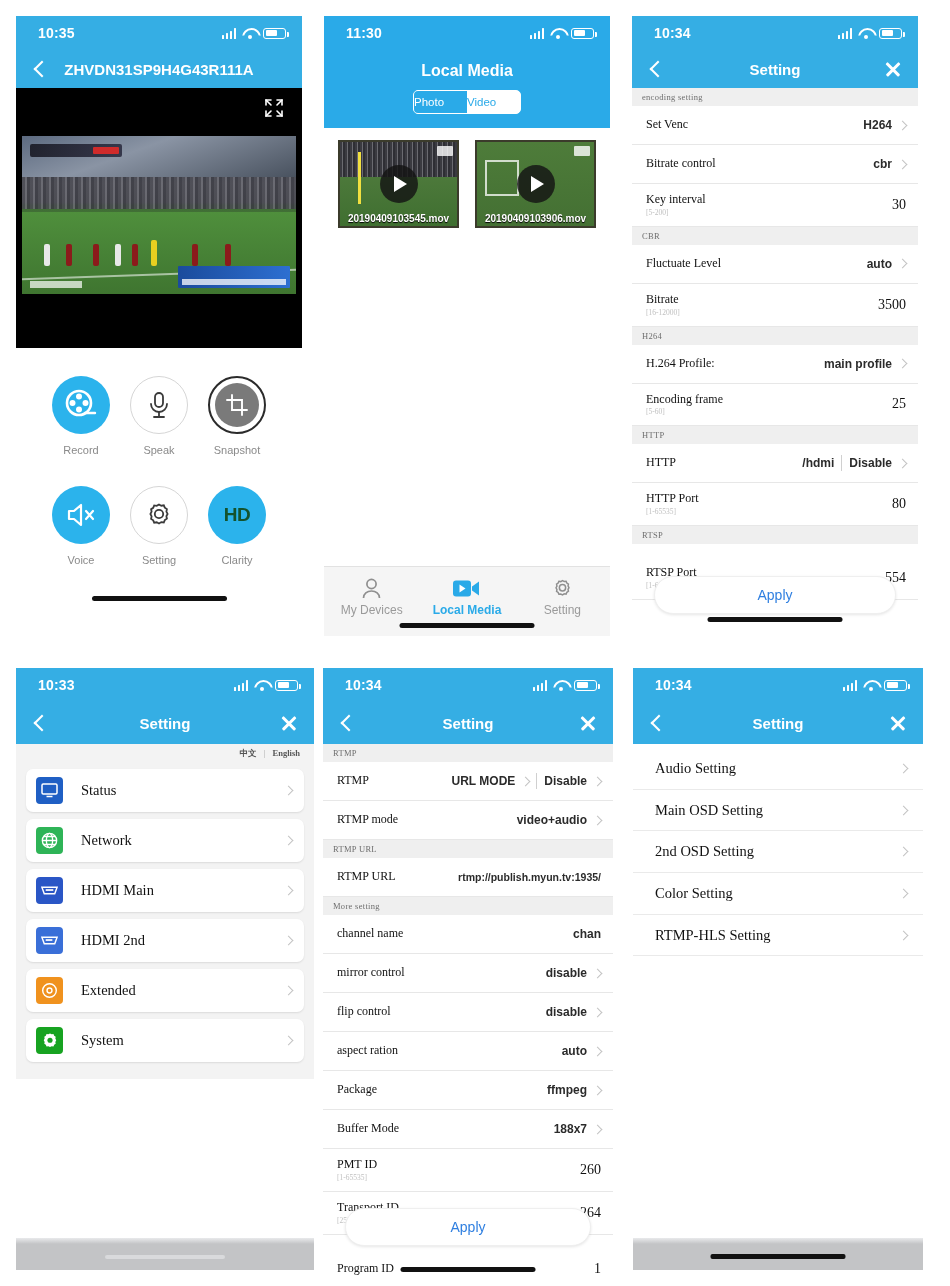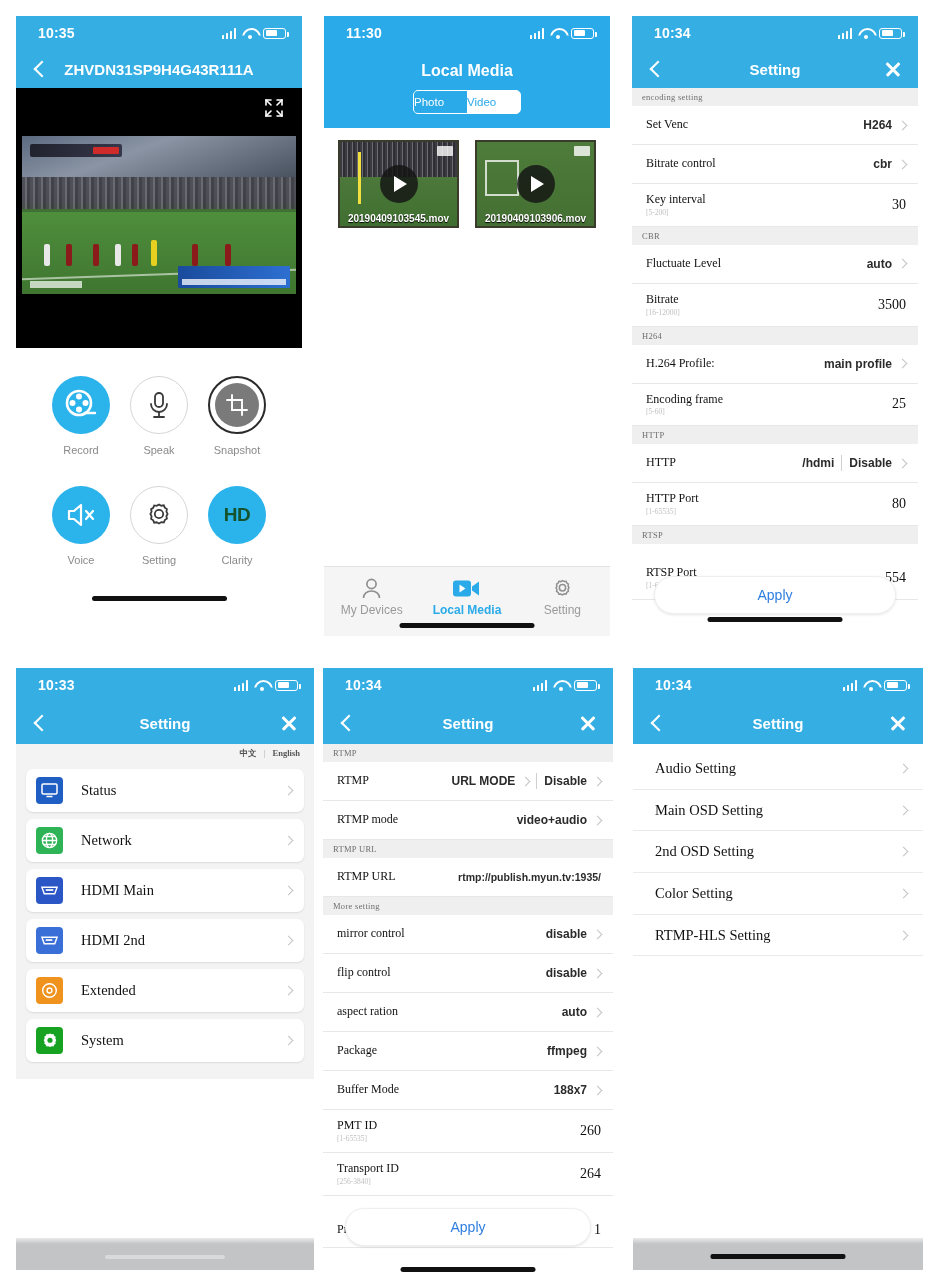--- a/index.html
+++ b/index.html
@@ -692,20 +692,28 @@
         <div class="s-right">
               <span class="s-val" style="font-size:10.5px;max-width:150px;overflow:hidden;white-space:nowrap;">rtmp://publish.myun.tv:1935/</span>
             </div>
       </div>
     </div>
 
     <div class="sec-hdr">More setting</div>
     <div class="s-list">
       <div class="s-row">
         <div>
+              <div class="s-label">channel name</div>
+            </div>
+        <div class="s-right">
+              <span class="s-val">chan</span>
+            </div>
+      </div>
+      <div class="s-row">
+        <div>
               <div class="s-label">mirror control</div>
             </div>
         <div class="s-right">
               <span class="s-val">disable</span>
               <span class="chev"></span>
             </div>
       </div>
       <div class="s-row">
         <div>
               <div class="s-label">flip control</div>

